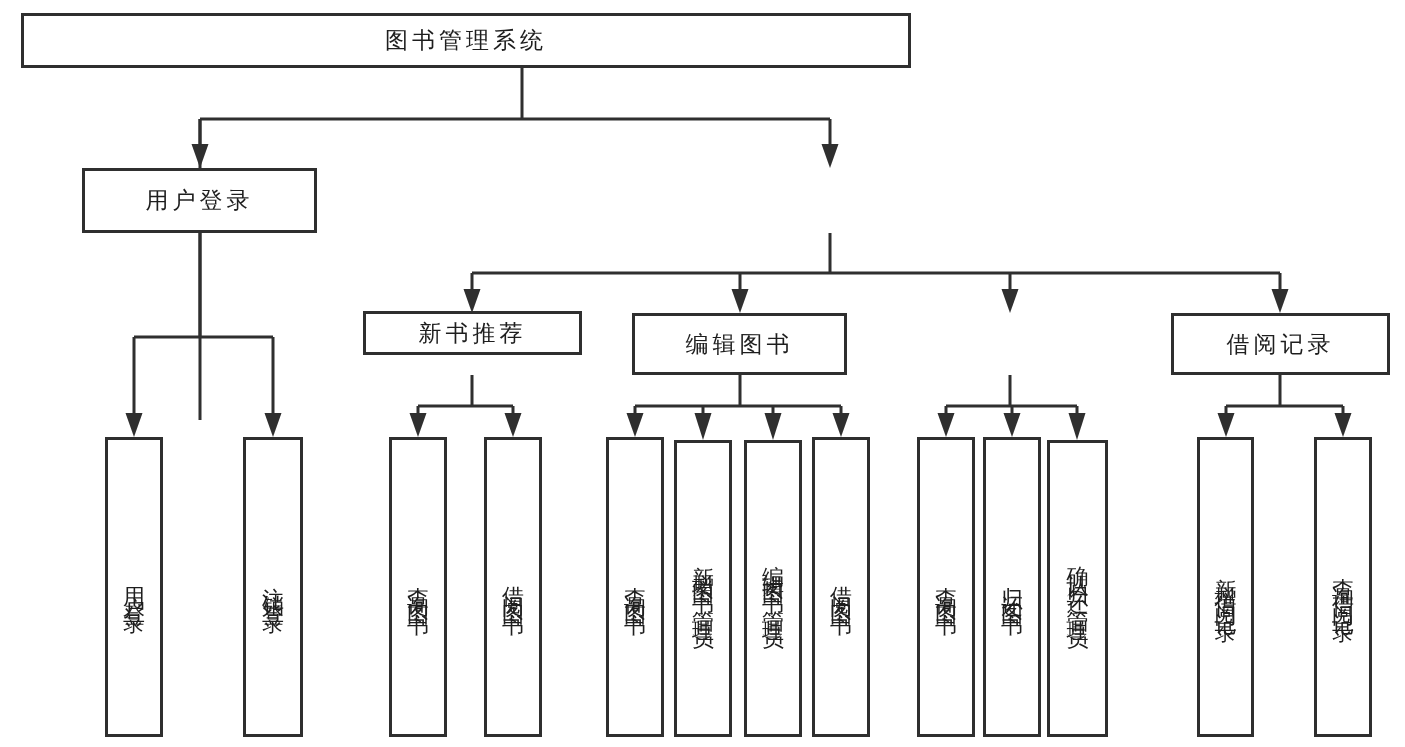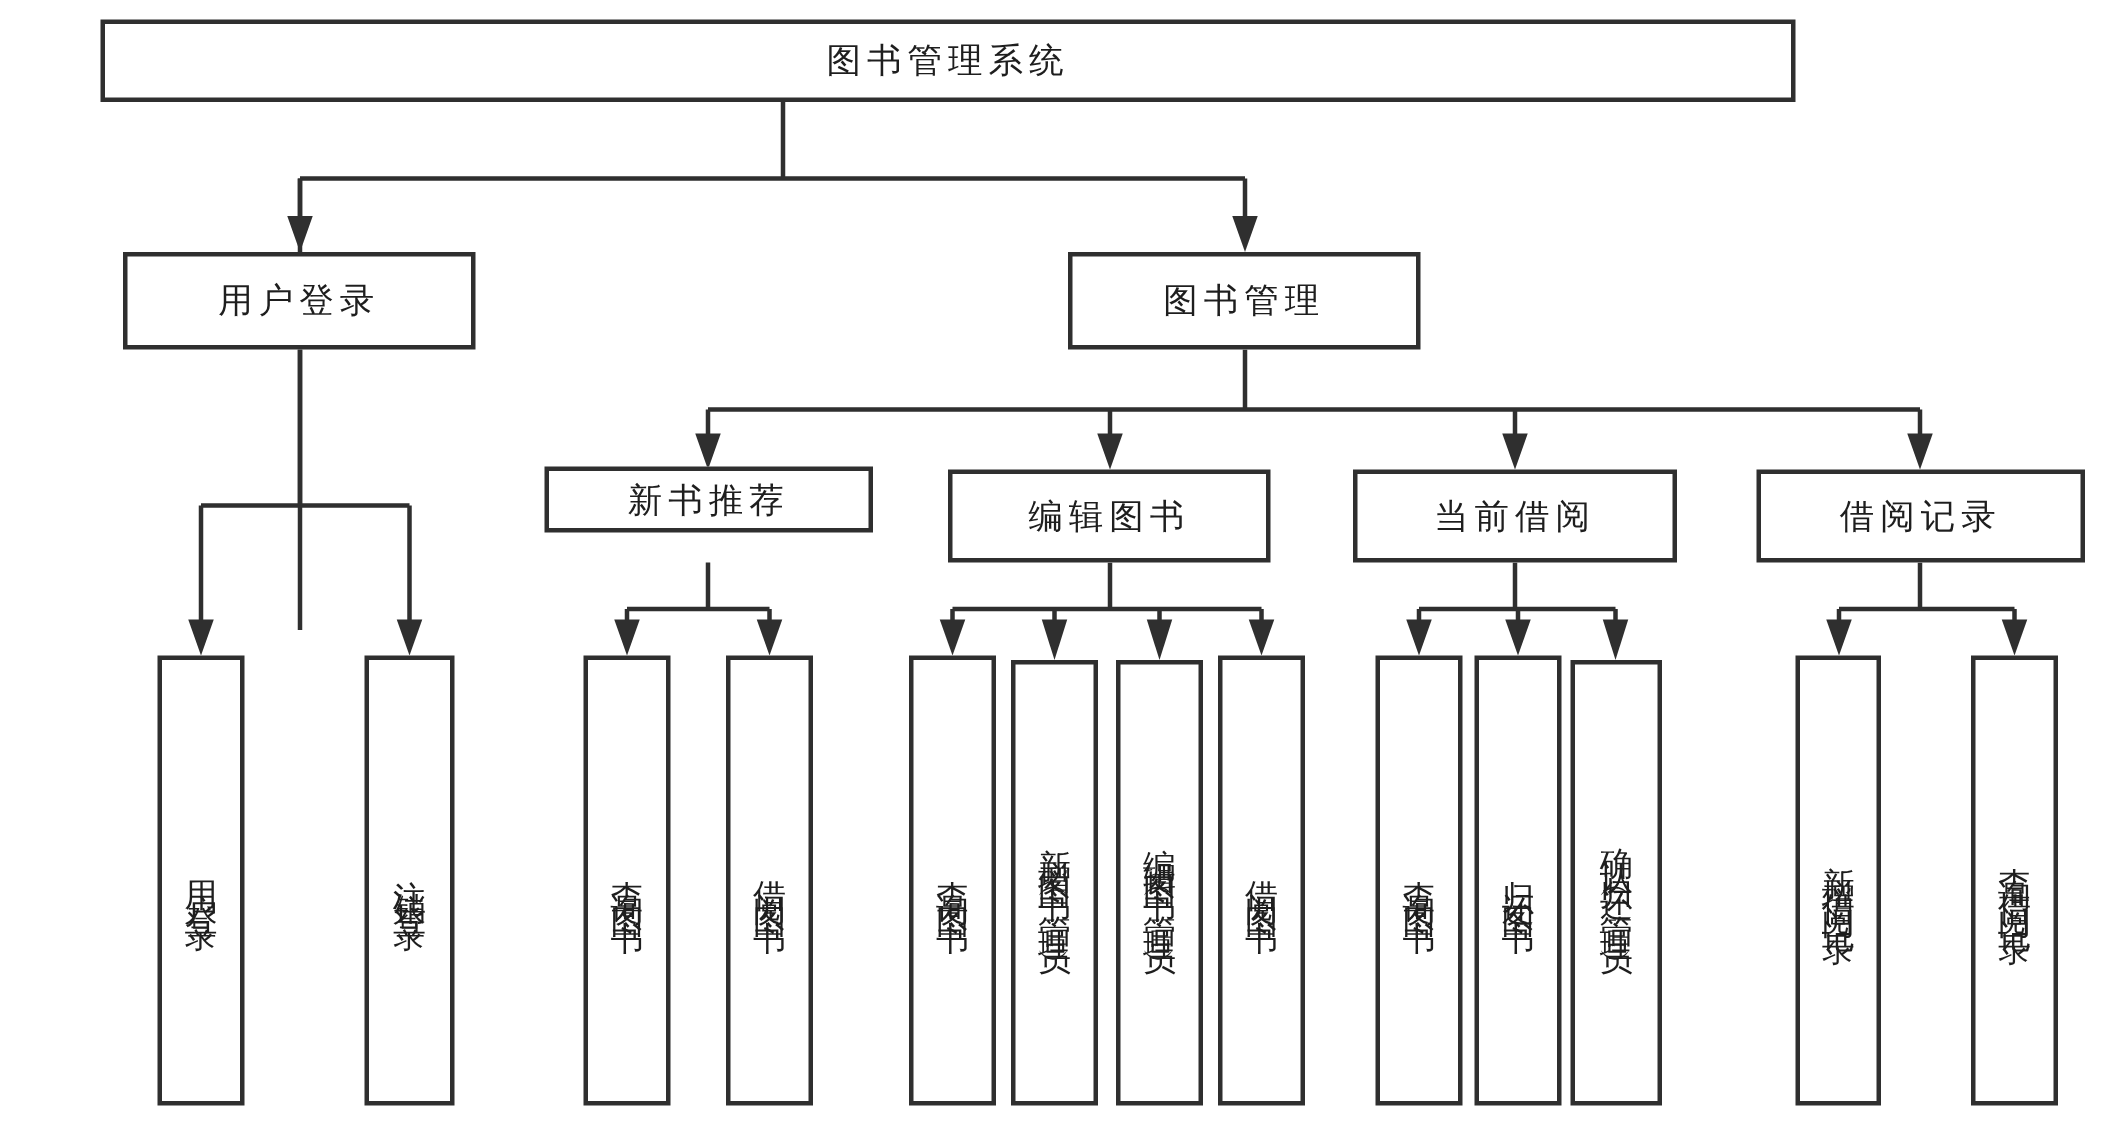--- a/index.html
+++ b/index.html
@@ -89,39 +89,33 @@
       <polygon points="764.5,413 781.5,413 773,440"></polygon>
       <polygon points="832.5,413 849.5,413 841,437"></polygon>
       <polygon points="937.5,413 954.5,413 946,437"></polygon>
       <polygon points="1003.5,413 1020.5,413 1012,437"></polygon>
       <polygon points="1068.5,413 1085.5,413 1077,440"></polygon>
       <polygon points="1217.5,413 1234.5,413 1226,437"></polygon>
       <polygon points="1334.5,413 1351.5,413 1343,437"></polygon>
     </g>
   </svg>
 
-  <div class="node h" style="left:21px; top:13px; width:1130px; height:55px;margin-left:46px;">
+  <div class="node h" style="left:21px; top:13px; width:890px; height:55px;">
     <span class="lbl">图书管理系统</span>
   </div>
 
   <div class="node h" style="left:82px; top:168px; width:235px; height:65px;">
     <span class="lbl">用户登录</span>
-  </div>
-  <div class="node h" style="left:712px; top:168px; width:235px; height:65px;">
-    <span class="lbl">图书管理</span>
   </div>
 
   <div class="node h" style="left:363px; top:311px; width:219px; height:44px;">
     <span class="lbl">新书推荐</span>
   </div>
   <div class="node h" style="left:632px; top:313px; width:215px; height:62px;">
     <span class="lbl">编辑图书</span>
-  </div>
-  <div class="node h" style="left:902px; top:313px; width:216px; height:62px;">
-    <span class="lbl">当前借阅</span>
   </div>
   <div class="node h" style="left:1171px; top:313px; width:219px; height:62px;">
     <span class="lbl">借阅记录</span>
   </div>
 
   <div class="node v" style="left:105px; top:437px; width:58px; height:300px;">
     <span class="lbl">用户登录</span>
   </div>
   <div class="node v" style="left:243px; top:437px; width:60px; height:300px;">
     <span class="lbl">注销登录</span>

